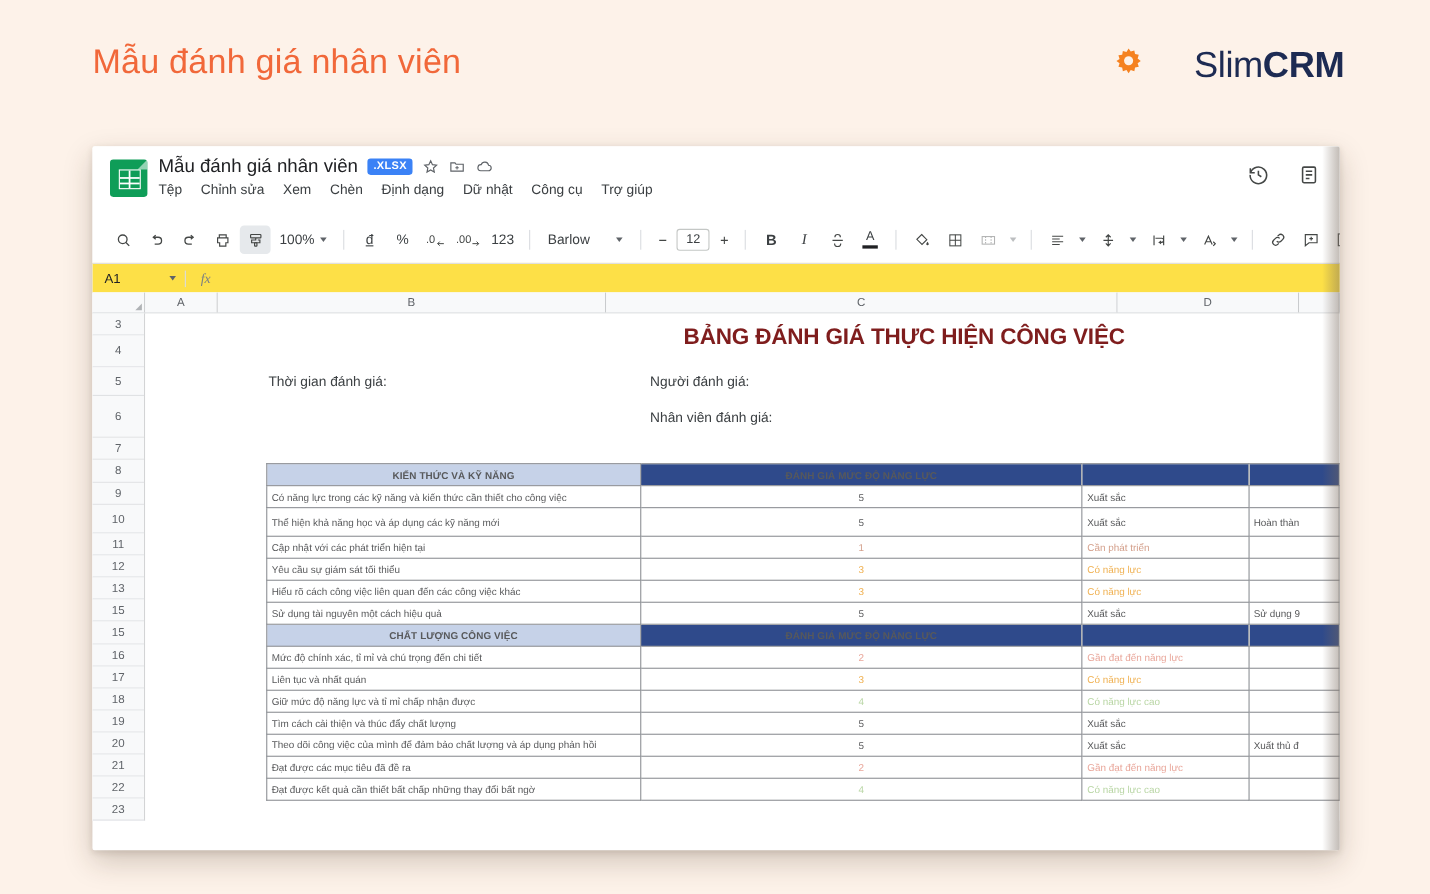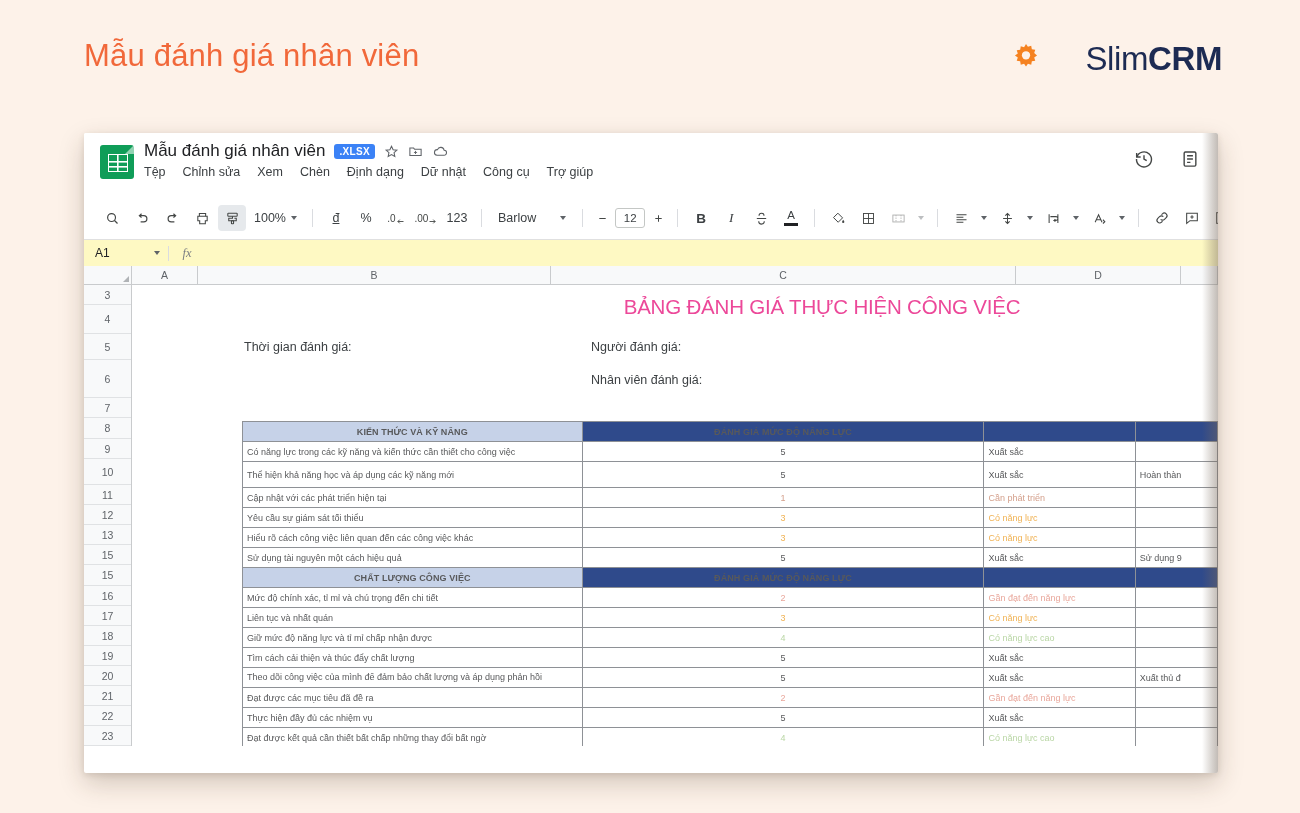--- a/index.html
+++ b/index.html
@@ -103,21 +103,21 @@
   .tb-font { display:flex; align-items:center; gap:24px; padding:0 7px; height:26px;
              font-size:12.5px; color:#3c4043; border-radius:4px; cursor:pointer; white-space:nowrap;}
   .caret { width:0;height:0;border-left:3.5px solid transparent;border-right:3.5px solid transparent;border-top:4px solid #5f6368; }
   .fsz { display:flex; align-items:center; gap:3px; }
   .fsz .box { width:30px;height:20px;border:1px solid #c4c7c5;border-radius:3px;
               display:flex;align-items:center;justify-content:center;font-size:11.5px;color:#3c4043; }
   .tb-txt { font-size:12.5px; color:#3c4043; }
   .tb-sm { font-size:10px; }
 
   
-  .fbar { position:relative; height:27px; border-top:1px solid #e0e0e0; display:flex; align-items:center; background:#fef9c3; }
+  .fbar { position:relative; height:27px; border-top:1px solid #e0e0e0; display:flex; align-items:center; background:#fde047; }
   .namebox { width:84px; height:100%; display:flex; align-items:center; justify-content:space-between;
              padding:0 8px 0 11px; font-size:12px; color:#202124; }
   .fx { width:36px; text-align:center; font-size:12.5px; color:#7b7f83; font-style:italic; font-family:"Liberation Serif",serif; }
   .fbar .vsep { width:1px; height:15px; background:#dadce0; }
   .finput { flex:1; font-size:12px; color:#202124; }
 
   
   .grid-wrap { position:relative; background:#fff; }
   .colhead { display:flex; height:19px; background:#f8f9fa; border-bottom:1px solid #c9cbcd; }
   .corner { width:48px; border-right:1px solid #c9cbcd; background:#f8f9fa; position:relative; }
@@ -127,21 +127,21 @@
 
   .rows { position:relative; display:flex; }
   .rowhead-col { width:48px; flex:none; background:#f8f9fa; border-right:1px solid #c9cbcd; }
   .rh { border-bottom:1px solid #e0e2e4; font-size:10.5px; color:#5f6368;
         display:flex; align-items:center; justify-content:center; background:#f8f9fa; }
   .canvas { position:relative; flex:1; background:#fff; overflow:hidden; }
 
   
   .sheet-title {
     position:absolute; left:455px; top:10px; width:470px; text-align:center;
-    font-size:20.5px; font-weight:400; color:#ec4899; white-space:nowrap; letter-spacing:-.2px;
+    font-size:20.5px; font-weight:700; color:#7f1d1d; white-space:nowrap; letter-spacing:-.2px;
   }
   .lbl { position:absolute; font-size:12.5px; color:#3c4043; white-space:nowrap; }
 
   table.eval { position:absolute; border-collapse:collapse; table-layout:fixed; }
   table.eval td { border:1px solid #8e9196; font-size:9px; color:#58595b;
                   padding:0 4px; height:20px; overflow:hidden; white-space:nowrap; }
   td.sec-a { background:#c6d2e8; color:#13233f; font-weight:700; text-align:center; font-size:9px; letter-spacing:.1px; }
   td.sec-b { background:#2f4a8b; color:#ffffff; font-weight:700; text-align:center; font-size:9px; letter-spacing:.1px; }
   td.num { text-align:center; }
   td.crit { text-align:left; }
@@ -559,26 +559,20 @@
                 <td class="crit" style="color:#58595b">Xuất sắc</td>
                 <td class="ovf crit">Xuất thủ đ</td>
               </tr>
               <tr>
                 <td class="crit">Đạt được các mục tiêu đã đề ra</td>
                 <td class="num" style="color:#e9a79b">2</td>
                 <td class="crit" style="color:#e9a79b">Gần đạt đến năng lực</td>
                 <td class="ovf crit"></td>
               </tr>
               <tr>
-                <td class="crit">Thực hiện đầy đủ các nhiệm vụ</td>
-                <td class="num">5</td>
-                <td class="crit" style="color:#58595b">Xuất sắc</td>
-                <td class="ovf crit"></td>
-              </tr>
-              <tr>
                 <td class="crit">Đạt được kết quả cần thiết bất chấp những thay đổi bất ngờ</td>
                 <td class="num" style="color:#b9d6a5">4</td>
                 <td class="crit" style="color:#b9d6a5">Có năng lực cao</td>
                 <td class="ovf crit"></td>
               </tr>
             </tbody>
           </table>
         </div>
       </div>
     </div>

